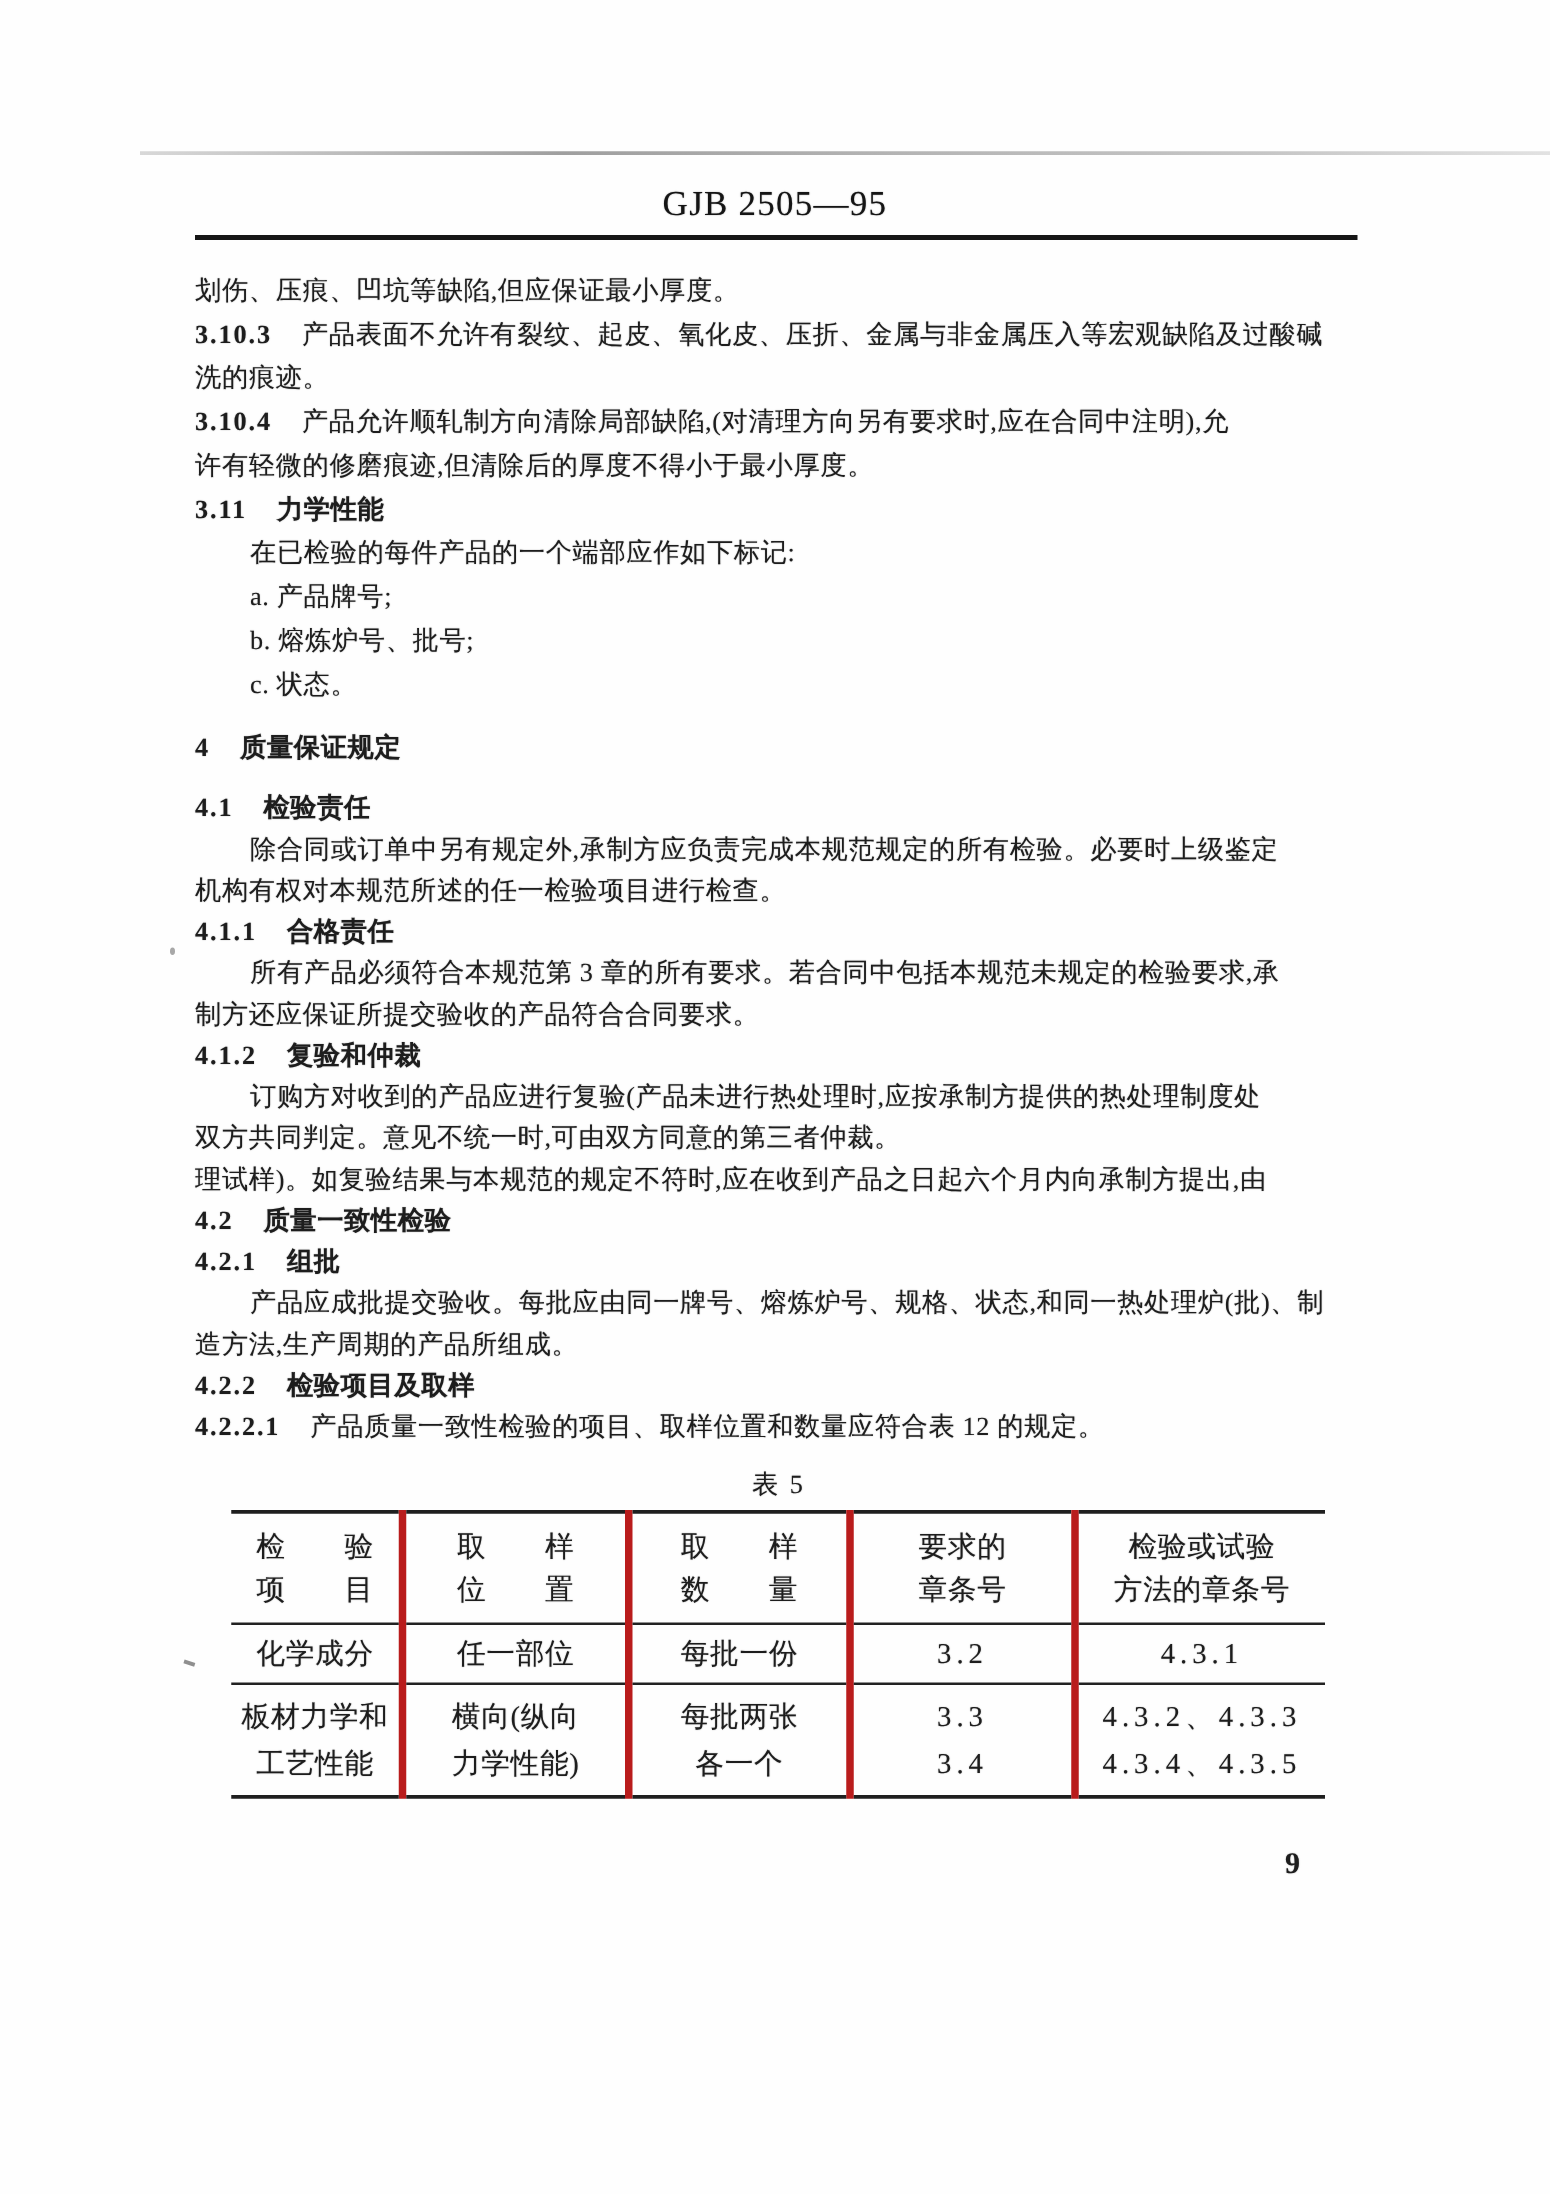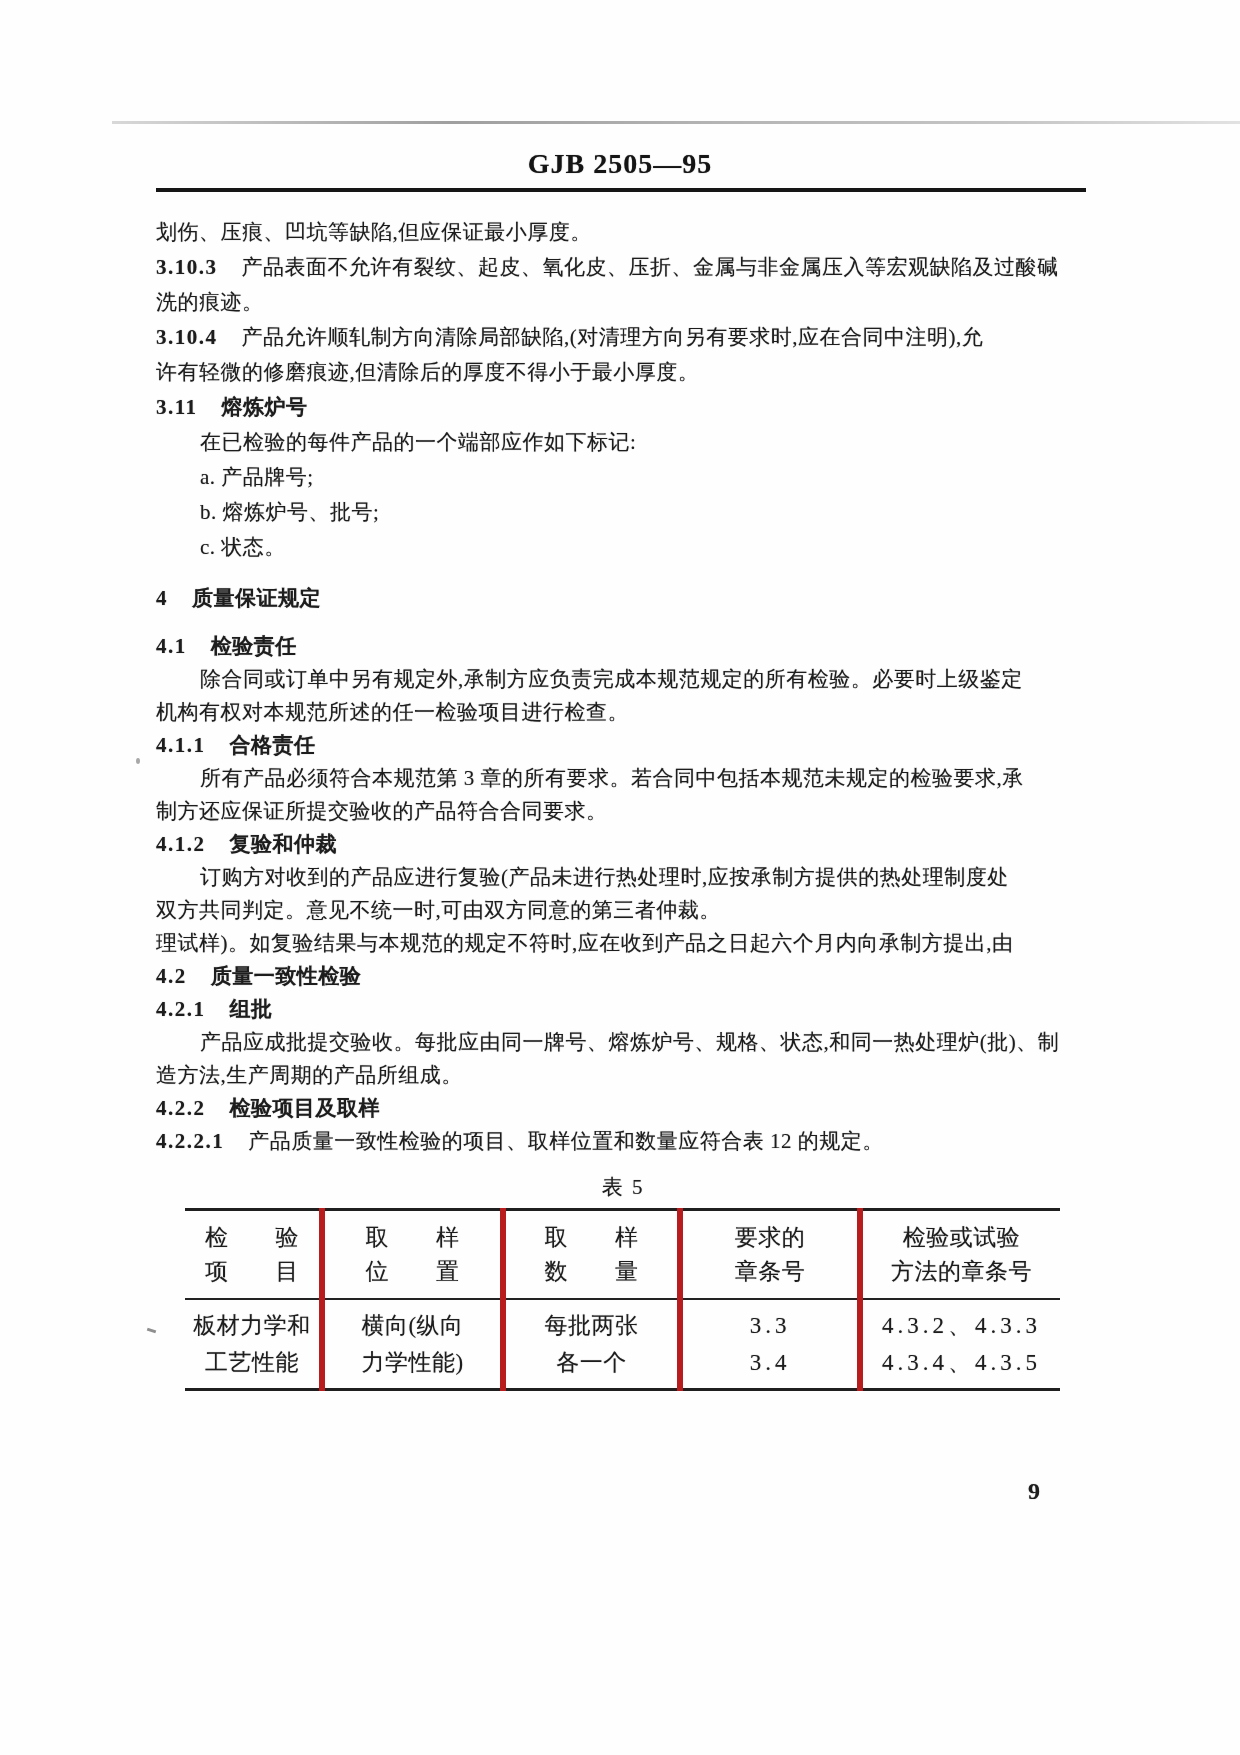--- a/index.html
+++ b/index.html
@@ -15,21 +15,21 @@
   .scanline{
     position:absolute;top:121px;left:112px;width:1128px;height:3px;
     background:linear-gradient(90deg,#d8d8d8,#9f9f9f 30%,#b5b5b5 55%,#c6c6c6 80%,#e2e2e2);
   }
   .speck1{position:absolute;left:147px;top:1329px;width:9px;height:3px;background:#8f8f8f;transform:rotate(18deg);}
   .speck2{position:absolute;left:136px;top:758px;width:4px;height:6px;background:#a8a8a8;border-radius:50%;}
 
   .docnum{
     position:absolute;top:148px;left:0;width:100%;
     text-align:center;
-    font-size:28px;font-weight:700;letter-spacing:1px;
+    font-size:28px;font-weight:400;letter-spacing:1px;
     color:#151515;
     text-shadow:0 0 1px rgba(20,20,20,.55);
   }
   .rule{
     position:absolute;top:188px;left:156px;width:930px;height:4px;
     background:#161616;
   }
 
   .body{
     position:absolute;top:215px;left:156px;width:934px;
@@ -82,21 +82,21 @@
 
   <div class="docnum">GJB 2505—95</div>
   <div class="rule"></div>
 
   <div class="body">
     <p><span>划伤、压痕、凹坑等缺陷,但应保证最小厚度。</span></p>
     <p><span class="num">3.10.3</span><span>产品表面不允许有裂纹、起皮、氧化皮、压折、金属与非金属压入等宏观缺陷及过酸碱</span></p>
     <p><span>洗的痕迹。</span></p>
     <p><span class="num">3.10.4</span><span>产品允许顺轧制方向清除局部缺陷,(对清理方向另有要求时,应在合同中注明),允</span></p>
     <p><span>许有轻微的修磨痕迹,但清除后的厚度不得小于最小厚度。</span></p>
-    <p class="h"><span class="num">3.11</span><span>熔炼炉号</span></p>
+    <p class="h"><span class="num">3.11</span><span>力学性能</span></p>
     <p class="ind"><span>在已检验的每件产品的一个端部应作如下标记:</span></p>
     <p class="ind"><span>a. 产品牌号;</span></p>
     <p class="ind"><span>b. 熔炼炉号、批号;</span></p>
     <p class="ind"><span>c. 状态。</span></p>
     <p class="sec"><span class="num">4</span><span>质量保证规定</span></p>
     <p class="sub"><span class="num">4.1</span><span>检验责任</span></p>
     <p class="t ind"><span>除合同或订单中另有规定外,承制方应负责完成本规范规定的所有检验。必要时上级鉴定</span></p>
     <p class="t"><span>机构有权对本规范所述的任一检验项目进行检查。</span></p>
     <p class="t h"><span class="num">4.1.1</span><span>合格责任</span></p>
     <p class="t ind"><span>所有产品必须符合本规范第 3 章的所有要求。若合同中包括本规范未规定的检验要求,承</span></p>
@@ -141,20 +141,37 @@
               <div>要求的</div>
               <div>章条号</div>
             </th>
             <th>
               <div>检验或试验</div>
               <div>方法的章条号</div>
             </th>
           </tr>
         </thead>
         <tbody>
+          <tr class="r1">
+            <td>
+                <div>化学成分</div>
+              </td>
+            <td>
+                <div>任一部位</div>
+              </td>
+            <td>
+                <div>每批一份</div>
+              </td>
+            <td>
+                <div class="nm">3.2</div>
+              </td>
+            <td>
+                <div class="nm">4.3.1</div>
+              </td>
+          </tr>
           <tr class="r2">
             <td>
               <div>板材力学和</div>
               <div>工艺性能</div>
             </td>
             <td>
               <div>横向(纵向</div>
               <div>力学性能)</div>
             </td>
             <td>

